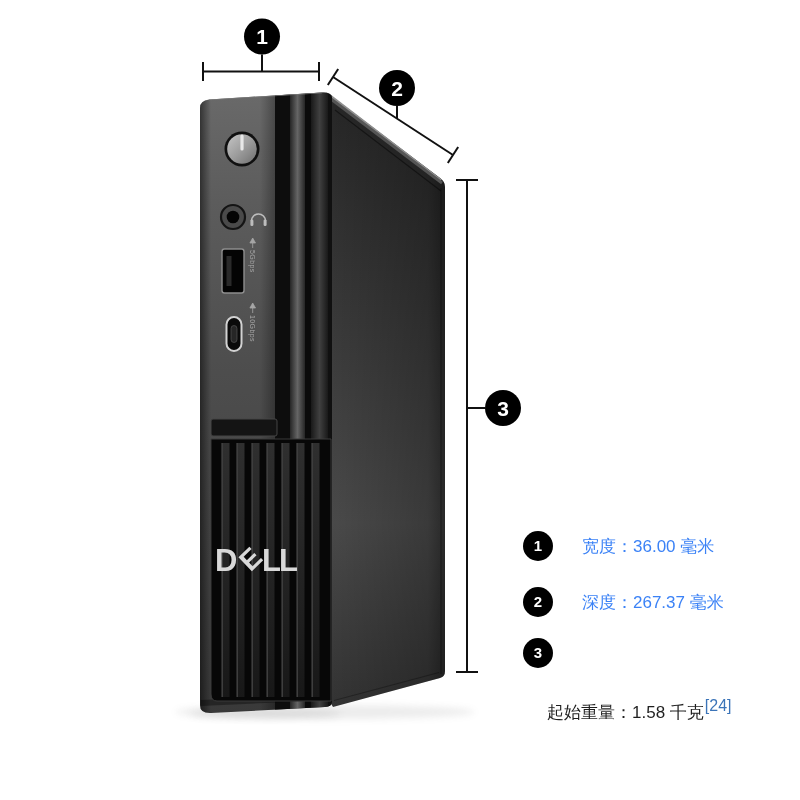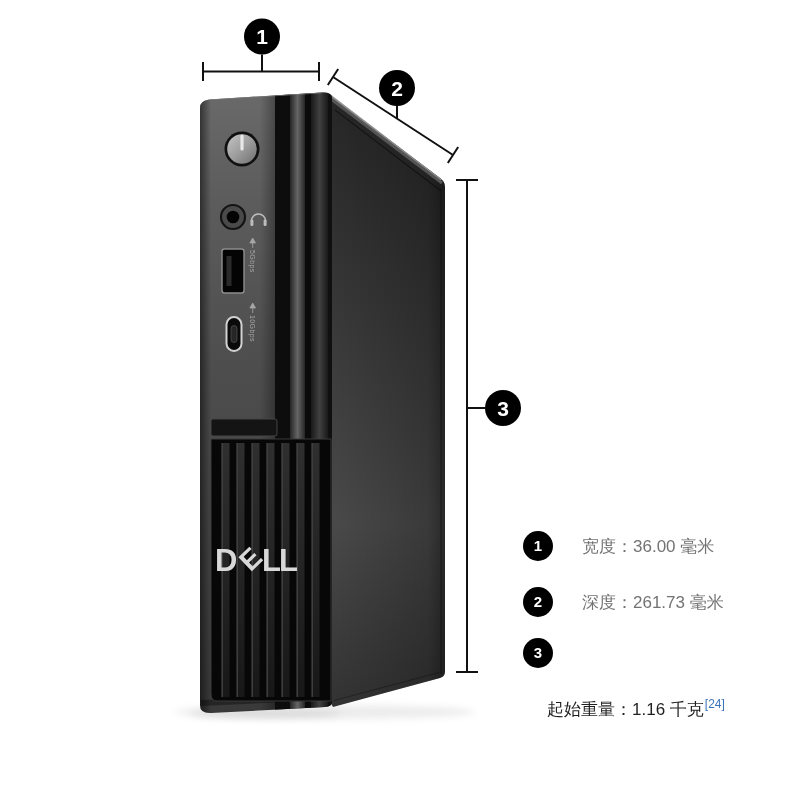--- a/index.html
+++ b/index.html
@@ -11,23 +11,23 @@
   .dim-line{stroke:#111111;stroke-width:2;fill:none;}
   .callout-circle{fill:#000000;}
   .callout-num{fill:#ffffff;font-size:21px;font-weight:700;text-anchor:middle;
     font-family:"Liberation Sans",sans-serif;}
   .port-label{fill:#a6a6a6;font-size:7px;letter-spacing:.4px;
     font-family:"Liberation Sans",sans-serif;}
   .logo-letter{fill:#d8d8d8;font-weight:700;font-family:"Liberation Sans",sans-serif;}
   .legend-row{position:absolute;left:523px;display:flex;align-items:center;}
   .legend-marker{width:30px;height:30px;border-radius:50%;background:#000;color:#fff;
     font-size:15px;font-weight:700;line-height:30px;text-align:center;flex:0 0 30px;}
-  .legend-label{margin-left:29px;font-size:17px;color:#737373;white-space:nowrap;}
+  .legend-label{margin-left:29px;font-size:17px;color:#3b82f6;white-space:nowrap;}
   .weight-line{position:absolute;left:547px;top:697px;font-size:17px;color:#1f1f1f;white-space:nowrap;}
-  .footnote{color:#3b74b8;font-size:12px;vertical-align:super;margin-left:1px;text-decoration:none;}
+  .footnote{color:#3b74b8;font-size:16px;vertical-align:super;margin-left:1px;text-decoration:none;}
 </style>
 </head>
 <body>
 
 <div class="stage">
 
 <svg width="800" height="800" viewBox="0 0 800 800">
   <defs>
     <linearGradient id="gFront" x1="0" y1="0" x2="0" y2="1">
       <stop offset="0" stop-color="#6a6a6a"></stop>
@@ -204,20 +204,20 @@
     <text class="callout-num" x="503" y="415.5">3</text>
   </g>
 </svg>
 
 <div class="legend-row" style="top:531px">
   <div class="legend-marker">1</div>
   <div class="legend-label">宽度：36.00 毫米</div>
 </div>
 <div class="legend-row" style="top:587px">
   <div class="legend-marker">2</div>
-  <div class="legend-label">深度：261.73 毫米</div>
+  <div class="legend-label">深度：267.37 毫米</div>
 </div>
 <div class="legend-row" style="top:638px">
   <div class="legend-marker">3</div>
 </div>
-<div class="weight-line"><span>起始重量：1.16 千克</span><sup class="footnote">[24]</sup></div>
+<div class="weight-line"><span>起始重量：1.58 千克</span><sup class="footnote">[24]</sup></div>
 
 </div>
 
 </body></html>

